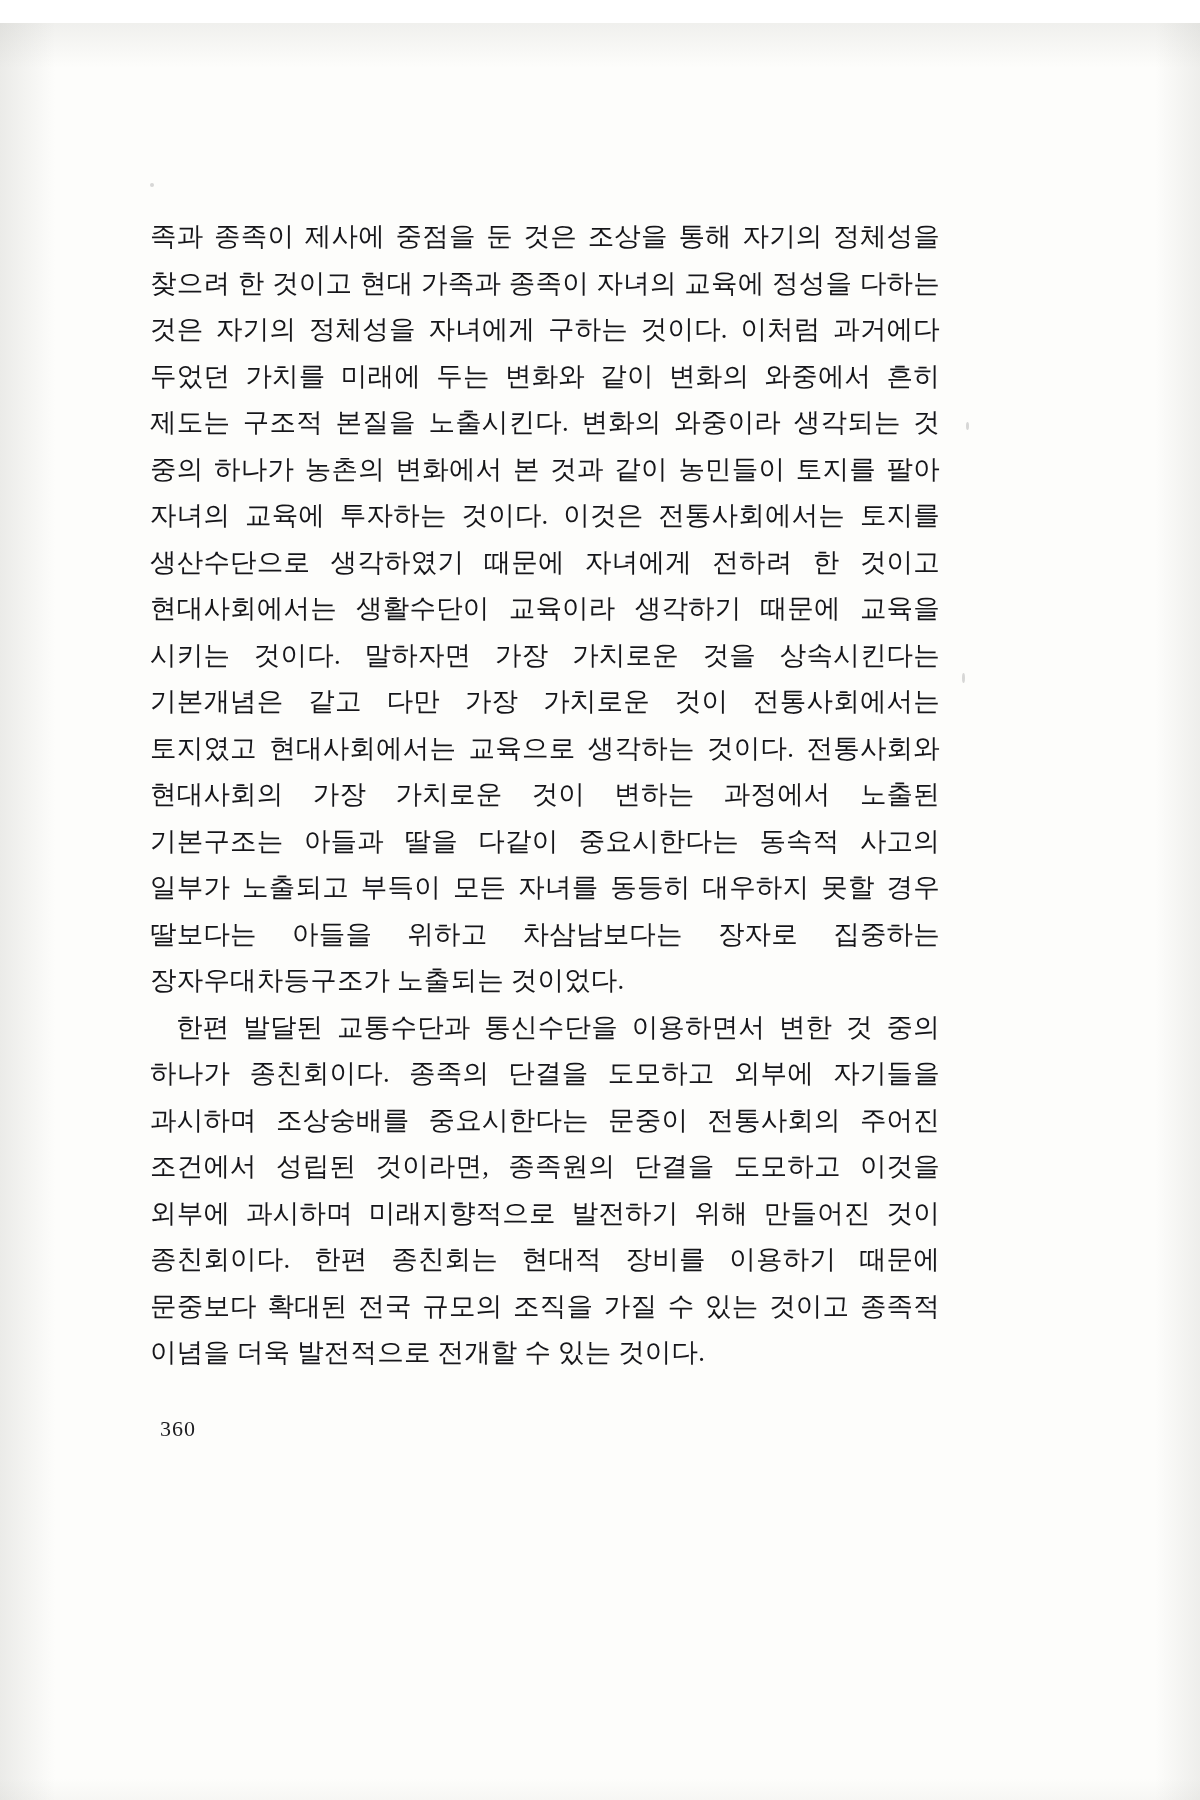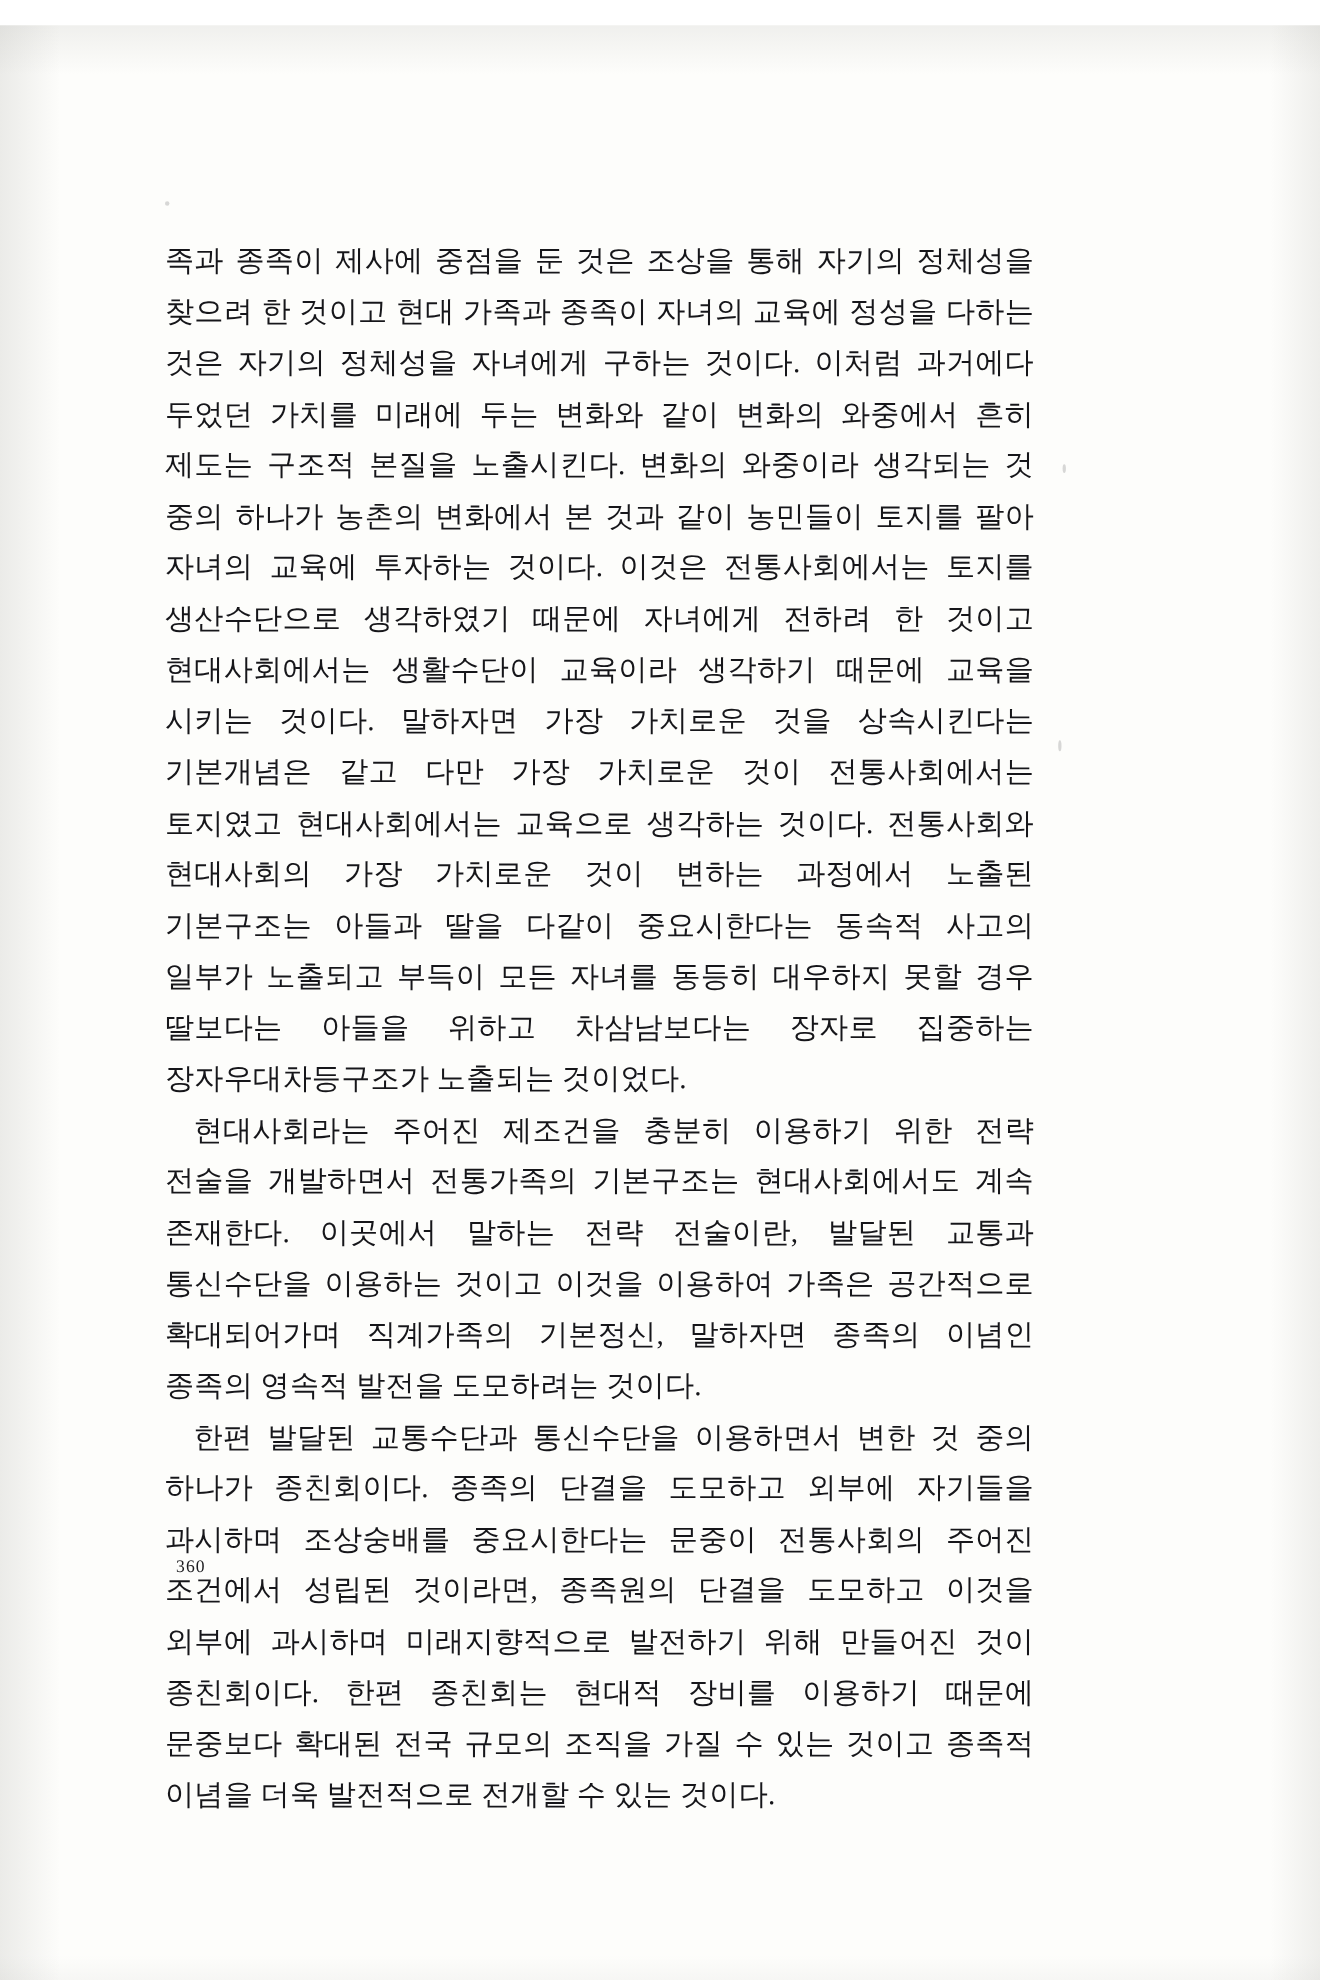--- a/index.html
+++ b/index.html
@@ -56,21 +56,21 @@
   }
 
   .para + .para {
     text-indent: 26px;
   }
 
   .page-number {
     position: absolute;
     left: 160px;
     top: 1393px;
-    font-size: 16px;
+    font-size: 22px;
     letter-spacing: 1px;
     color: #1d1d20;
     font-family: "Liberation Serif", "DejaVu Serif", serif;
   }
 
   
   .speck {
     position: absolute;
     background: rgba(120,120,118,0.28);
     border-radius: 50%;
@@ -81,18 +81,17 @@
 <body>
 
 <div class="page">
 
   <div class="speck" style="left:966px; top:399px; width:3px; height:8px;"></div>
   <div class="speck" style="left:962px; top:650px; width:3px; height:10px;"></div>
   <div class="speck" style="left:150px; top:160px; width:4px; height:4px;"></div>
 
   <div class="text-column">
     <p class="para">족과 종족이 제사에 중점을 둔 것은 조상을 통해 자기의 정체성을 찾으려 한 것이고 현대 가족과 종족이 자녀의 교육에 정성을 다하는 것은 자기의 정체성을 자녀에게 구하는 것이다. 이처럼 과거에다 두었던 가치를 미래에 두는 변화와 같이 변화의 와중에서 흔히 제도는 구조적 본질을 노출시킨다. 변화의 와중이라 생각되는 것 중의 하나가 농촌의 변화에서 본 것과 같이 농민들이 토지를 팔아 자녀의 교육에 투자하는 것이다. 이것은 전통사회에서는 토지를 생산수단으로 생각하였기 때문에 자녀에게 전하려 한 것이고 현대사회에서는 생활수단이 교육이라 생각하기 때문에 교육을 시키는 것이다. 말하자면 가장 가치로운 것을 상속시킨다는 기본개념은 같고 다만 가장 가치로운 것이 전통사회에서는 토지였고 현대사회에서는 교육으로 생각하는 것이다. 전통사회와 현대사회의 가장 가치로운 것이 변하는 과정에서 노출된 기본구조는 아들과 딸을 다같이 중요시한다는 동속적 사고의 일부가 노출되고 부득이 모든 자녀를 동등히 대우하지 못할 경우 딸보다는 아들을 위하고 차삼남보다는 장자로 집중하는 장자우대차등구조가 노출되는 것이었다.</p>
-    <p class="para">현대사회라는 주어진 제조건을 충분히 이용하기 위한 전략 전술을 개발하면서 전통가족의 기본구조는 현대사회에서도 계속 존재한다. 이곳에서 말하는 전략 전술이란, 발달된 교통과 통신수단을 이용하는 것이고 이것을 이용하여 가족은 공간적으로 확대되어가며 직계가족의 기본정신, 말하자면 종족의 이념인 종족의 영속적 발전을 도모하려는 것이다.</p>
     <p class="para">한편 발달된 교통수단과 통신수단을 이용하면서 변한 것 중의 하나가 종친회이다. 종족의 단결을 도모하고 외부에 자기들을 과시하며 조상숭배를 중요시한다는 문중이 전통사회의 주어진 조건에서 성립된 것이라면, 종족원의 단결을 도모하고 이것을 외부에 과시하며 미래지향적으로 발전하기 위해 만들어진 것이 종친회이다. 한편 종친회는 현대적 장비를 이용하기 때문에 문중보다 확대된 전국 규모의 조직을 가질 수 있는 것이고 종족적 이념을 더욱 발전적으로 전개할 수 있는 것이다.</p>
   </div>
 
   <div class="page-number">360</div>
 </div>
 
 </body></html>

